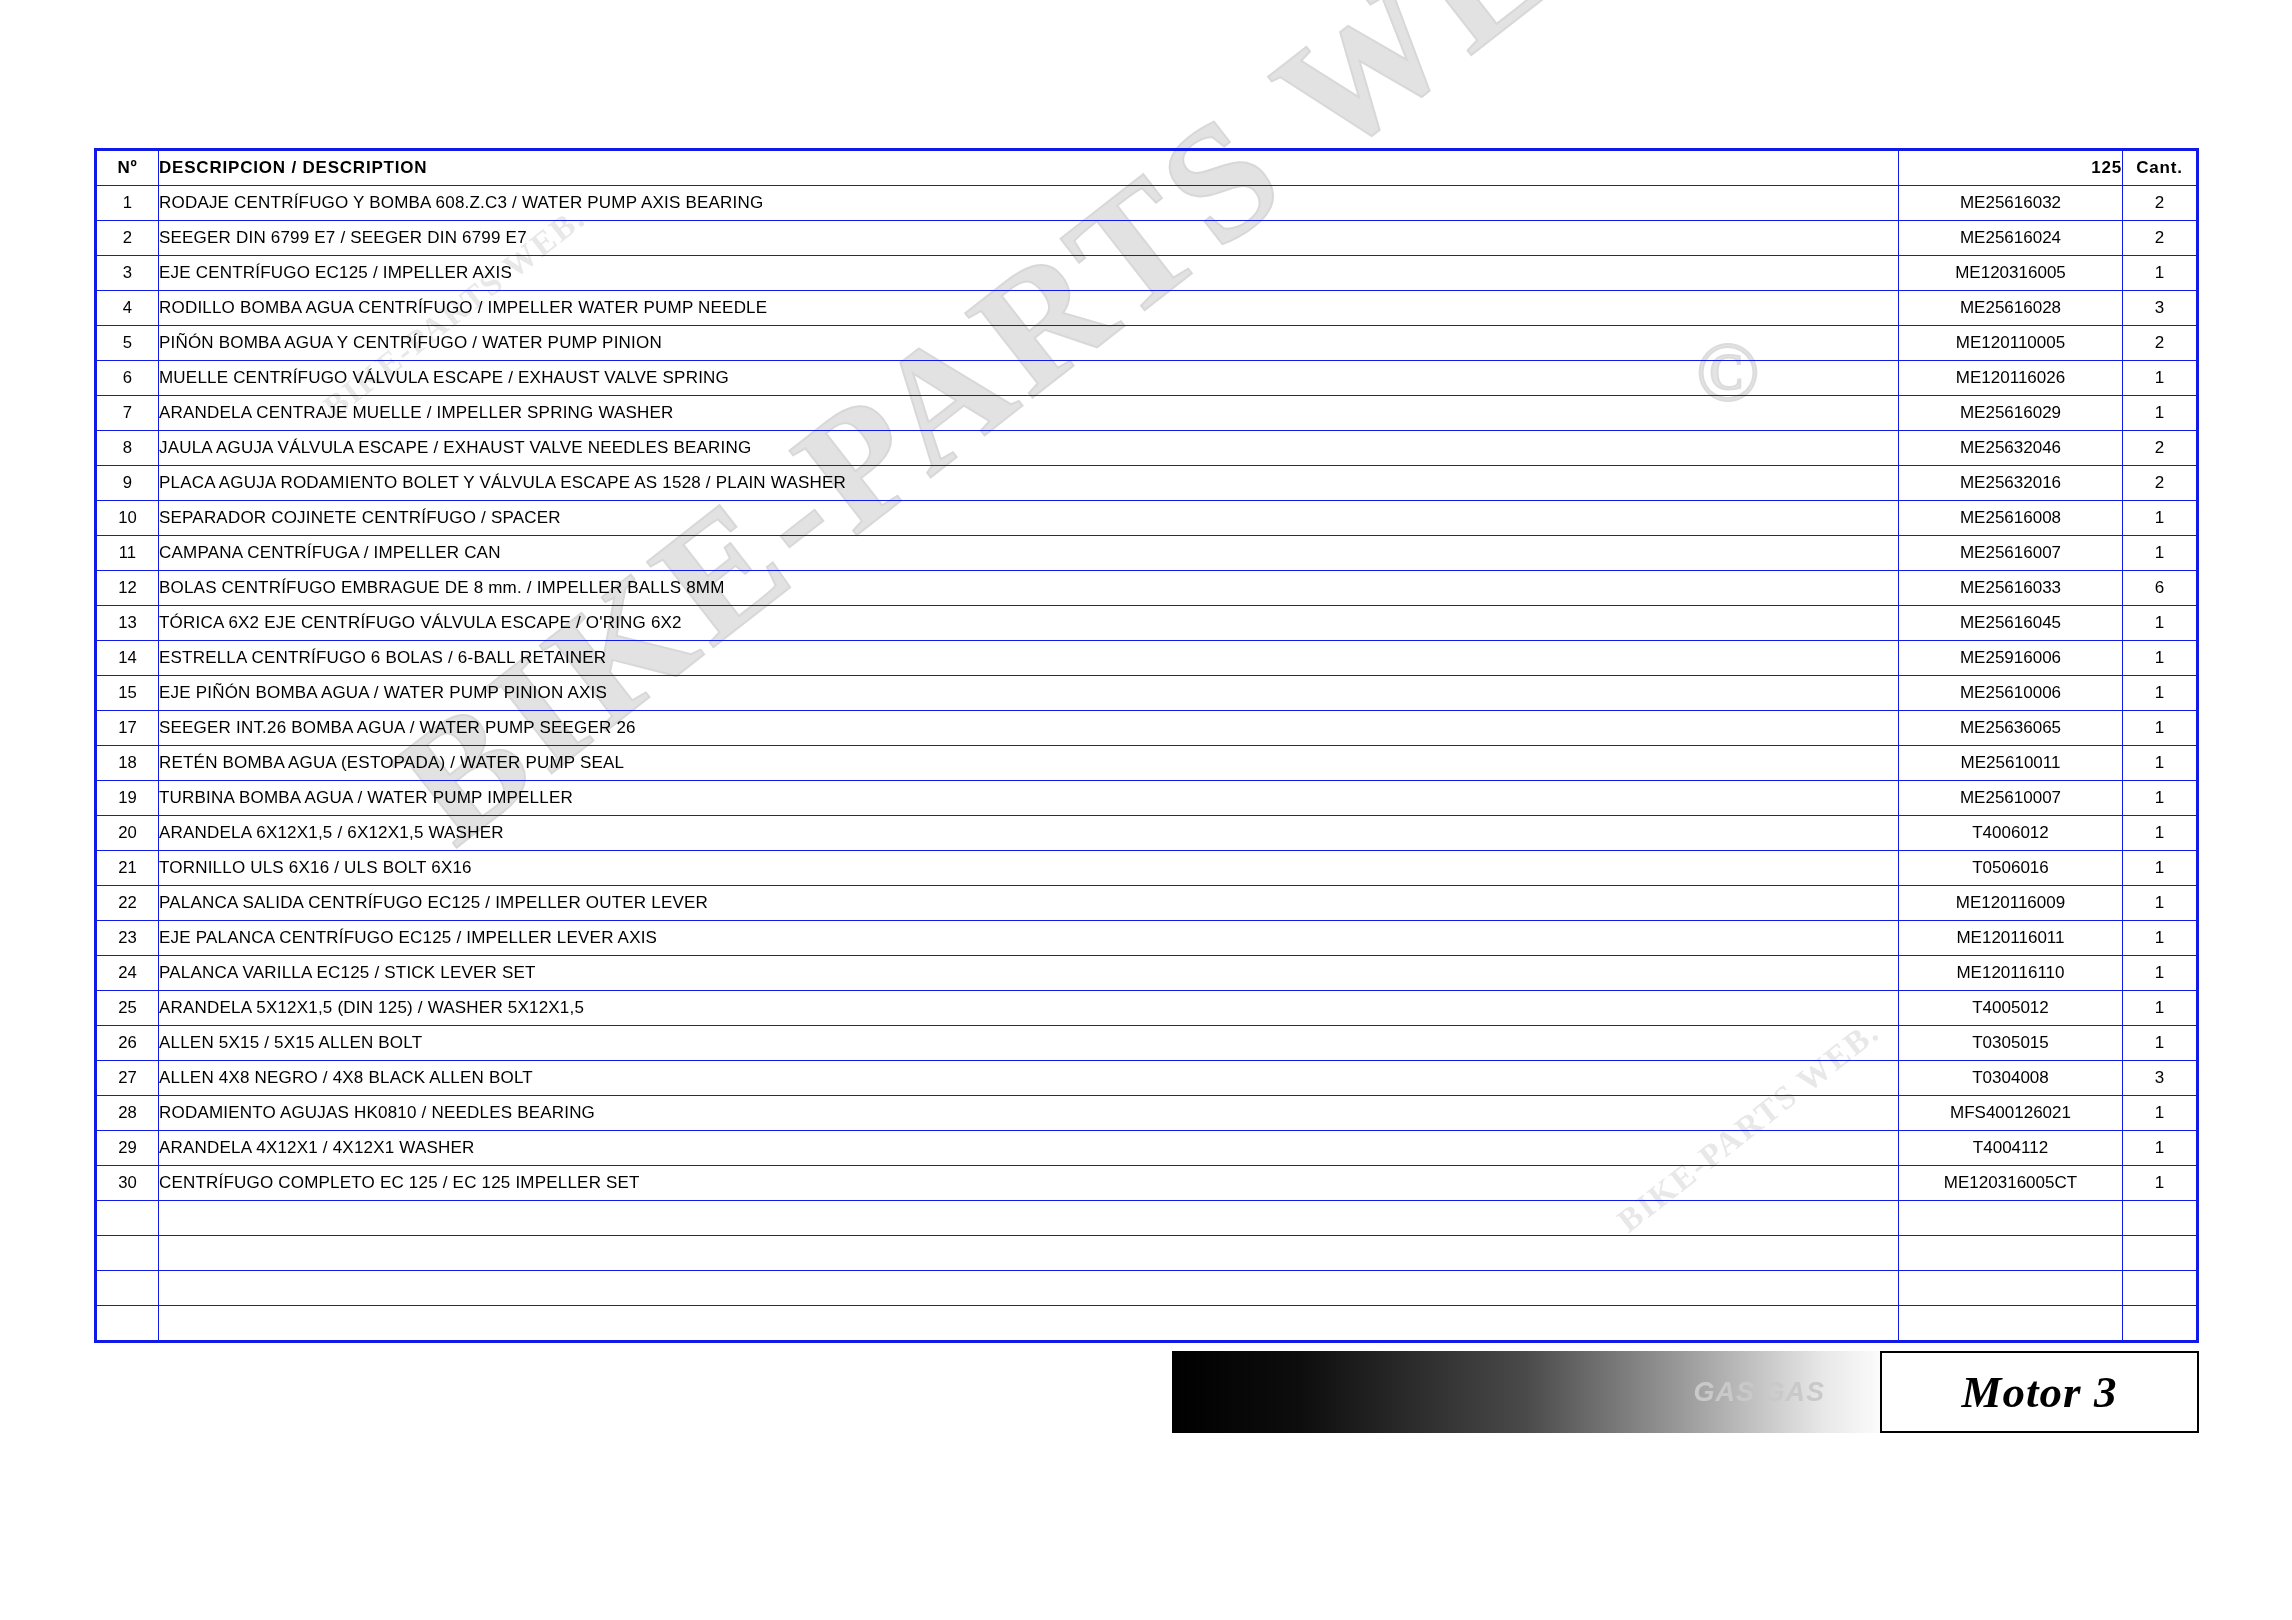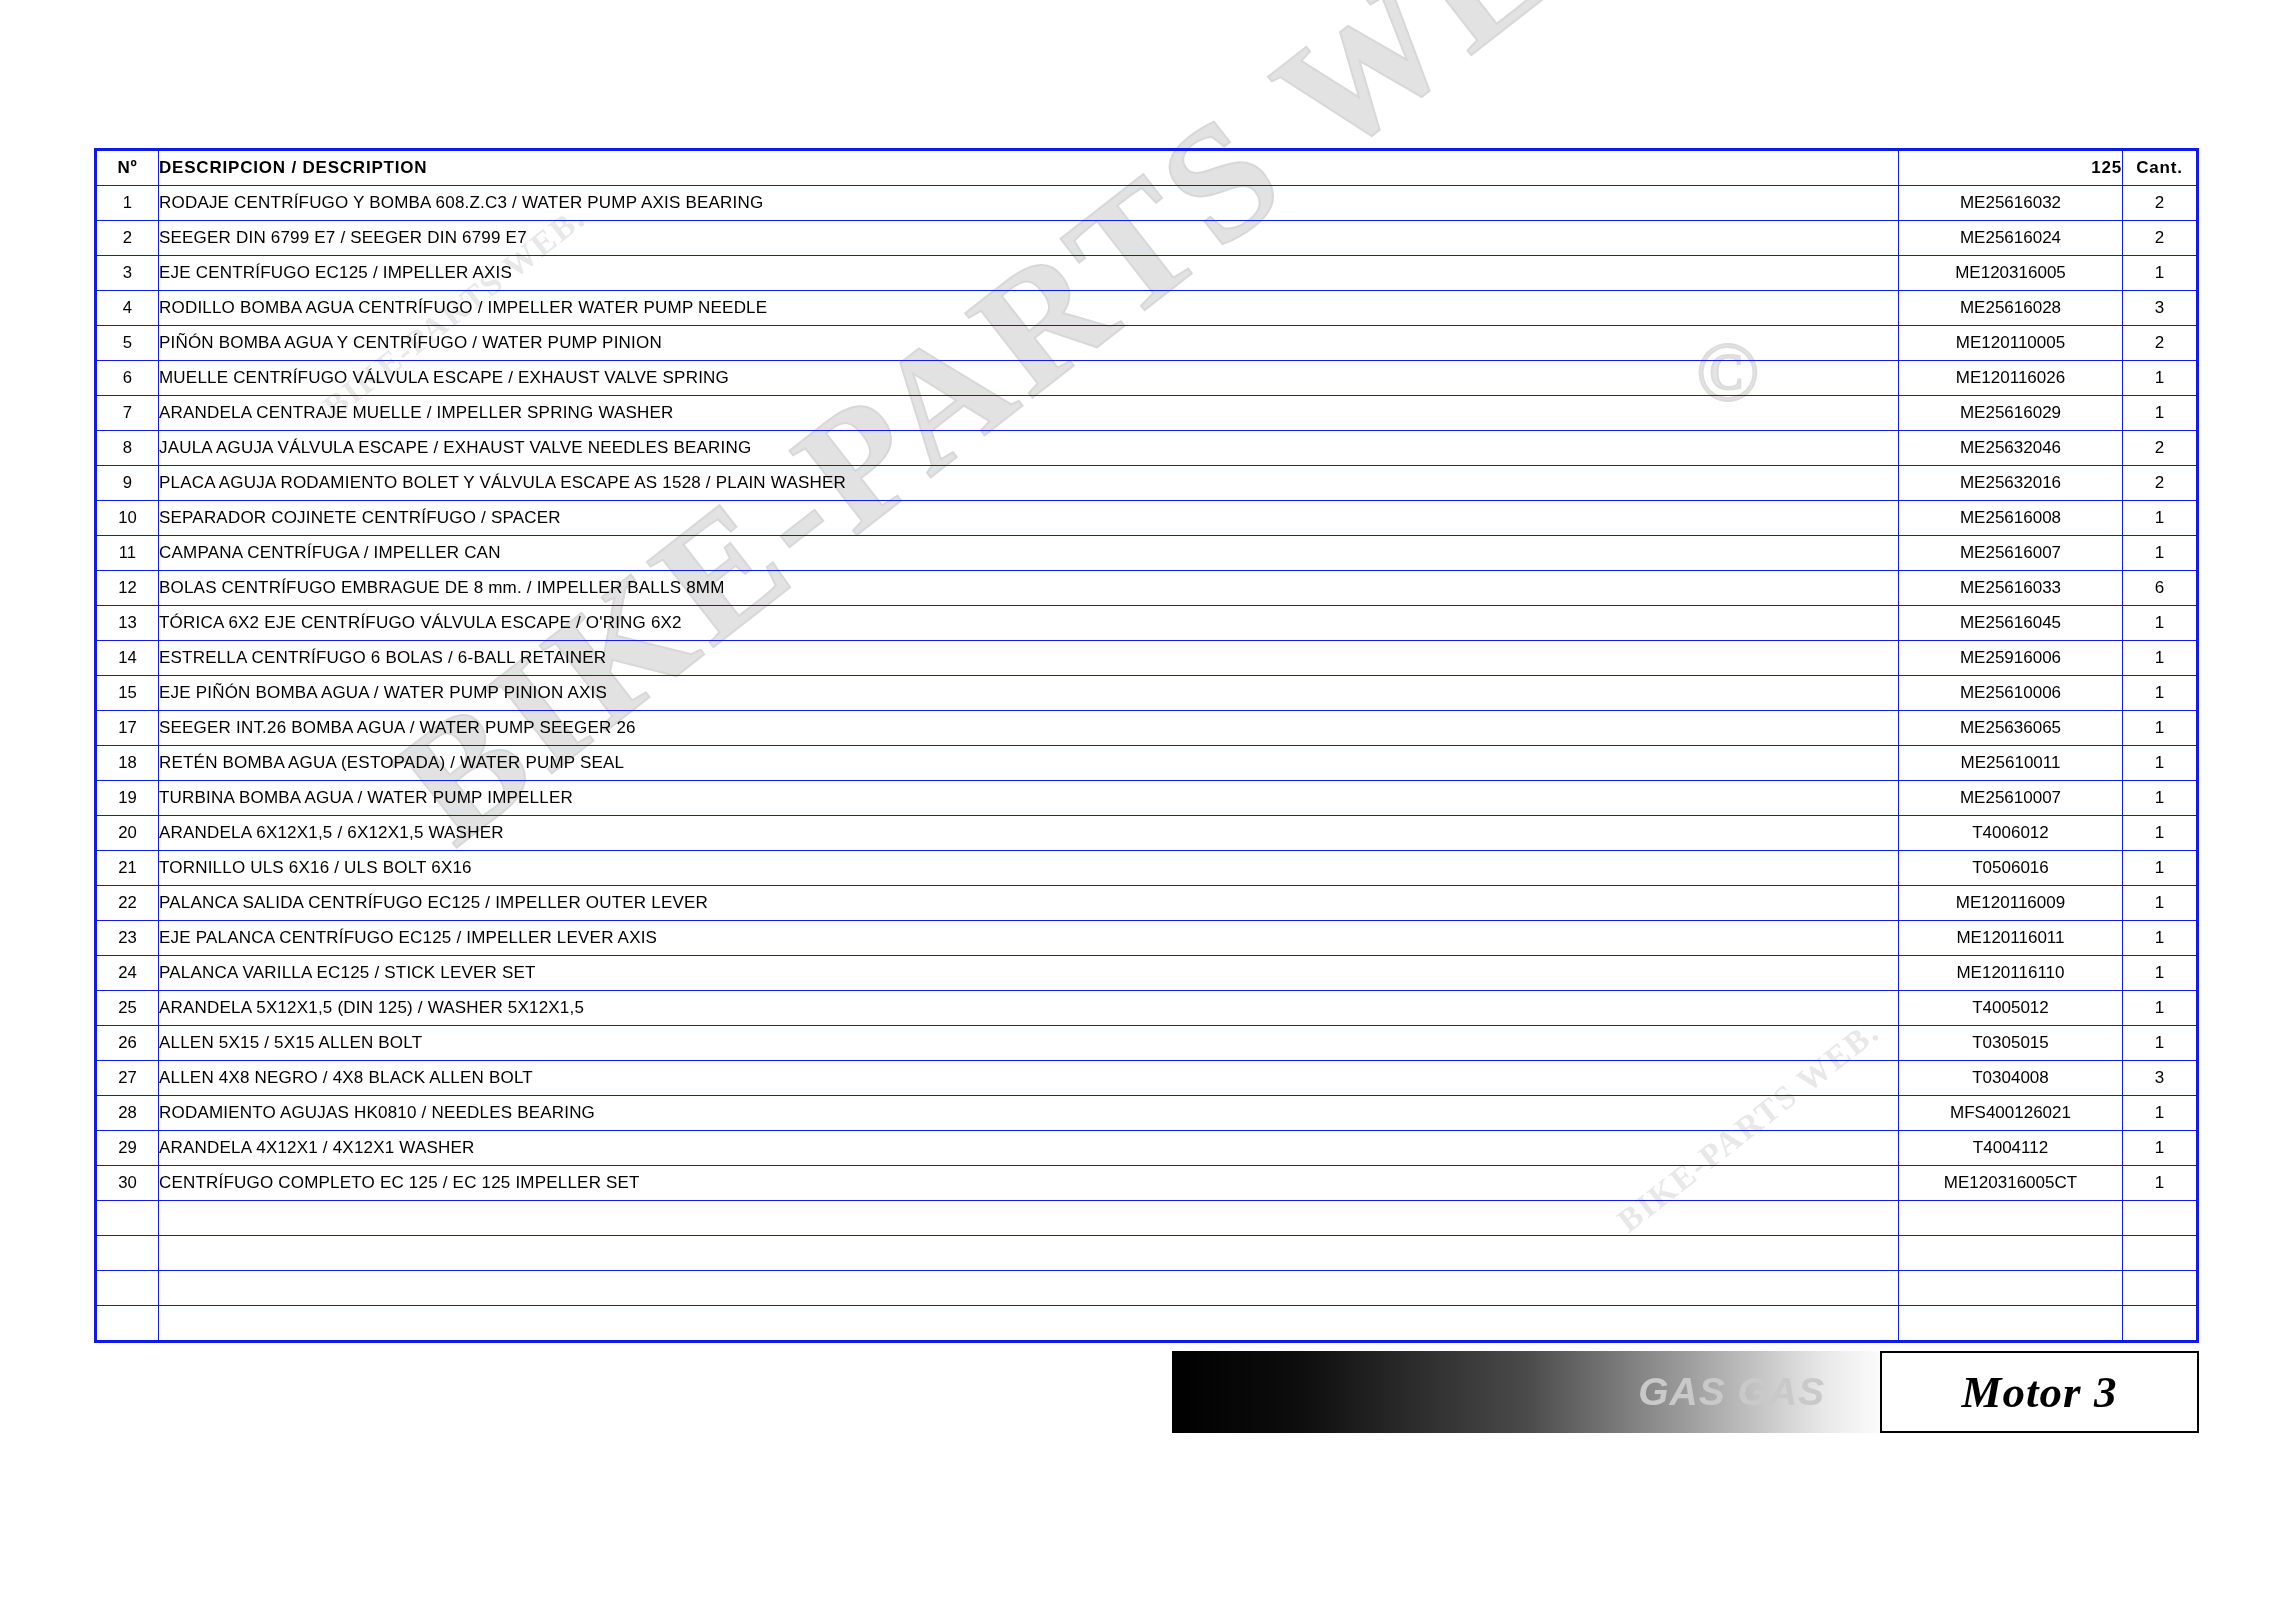--- a/index.html
+++ b/index.html
@@ -132,21 +132,21 @@
     position: relative;
     display: flex;
     align-items: center;
     justify-content: flex-end;
   }
   .footer-grad .gasgas {
     color: #c9c9c9;
     font-family: "Liberation Sans", sans-serif;
     font-style: italic;
     font-weight: bold;
-    font-size: 39px;
+    font-size: 27px;
     letter-spacing: 1px;
     padding-right: 55px;
   }
   .footer-label {
     width: 319px;
     background: #ffffff;
     border: 2.9px solid #000000;
     box-sizing: border-box;
     display: flex;
     align-items: center;

